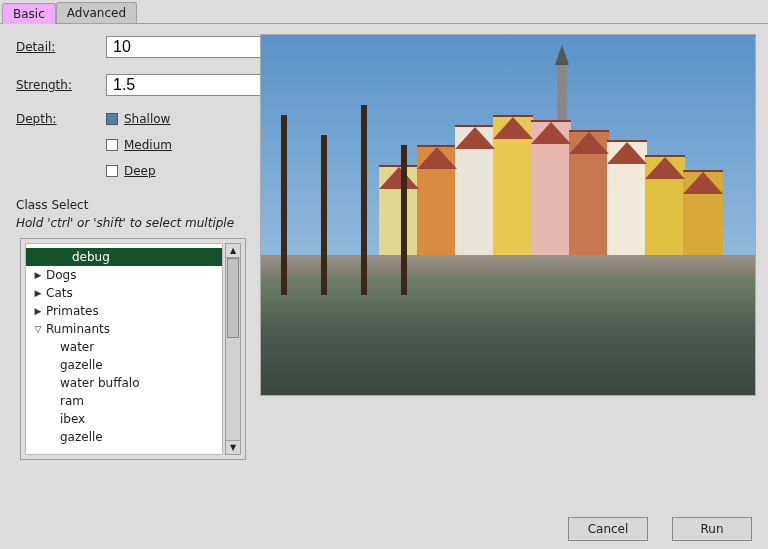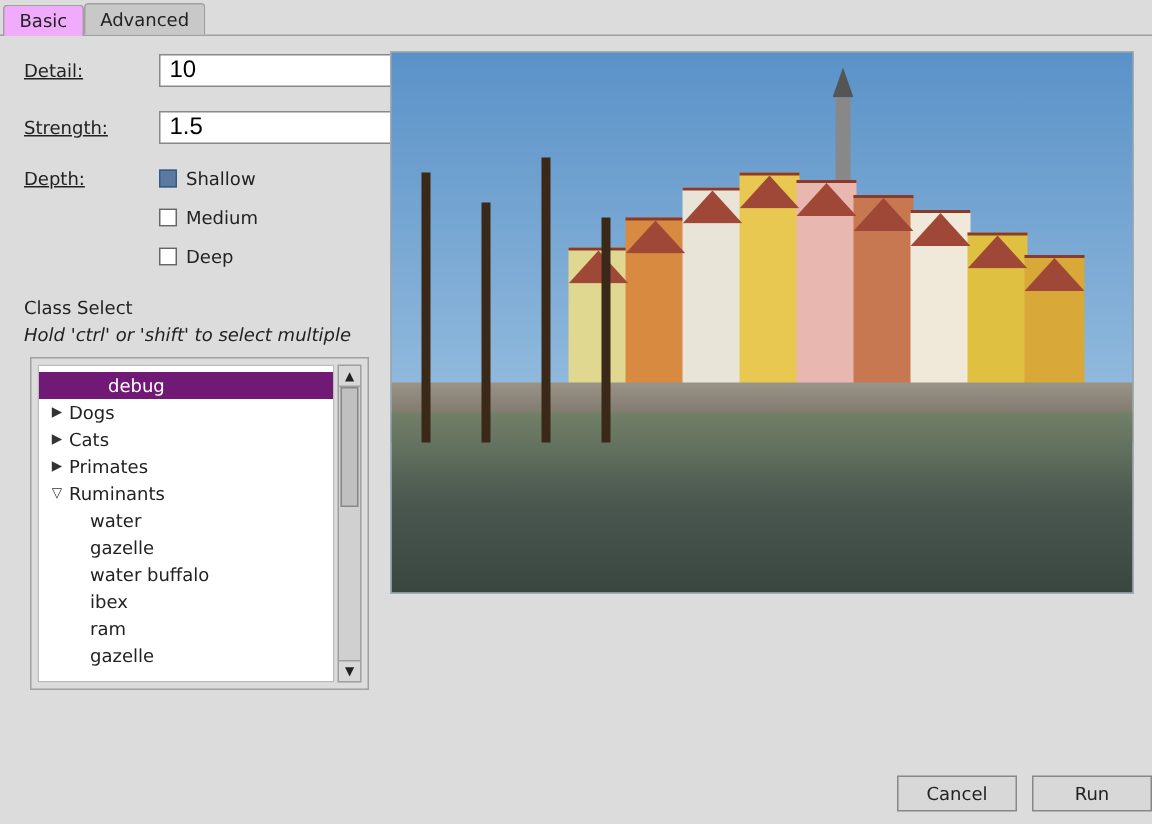--- a/index.html
+++ b/index.html
@@ -81,21 +81,21 @@
   align-items: center;
   justify-content: center;
   font-size: 7px;
   line-height: 1;
   cursor: pointer;
 }
 .depth-group {
   display: flex;
   align-items: flex-start;
 }
-.depth-options { display: flex; flex-direction: column; gap: 12px; }
+.depth-options { display: flex; flex-direction: column; gap: 12px; text-decoration: underline; }
 .checkbox-row { display: flex; align-items: center; gap: 6px; }
 .cbox {
   width: 12px; height: 12px;
   border: 1px solid #666;
   background: #fff;
   display: inline-block;
 }
 .cbox.checked { background: #5a7aa0; border-color: #3a5a80; }
 .section-title { margin-top: 20px; margin-bottom: 4px; }
 .section-hint { font-style: italic; margin-bottom: 8px; }
@@ -134,21 +134,21 @@
 .vscroll .thumb {
   position: absolute; left: 1px; right: 1px; top: 0; height: 80px;
   background: #c0c0c0; border: 1px solid #888;
 }
 .tree-item {
   display: flex; align-items: center;
   padding: 2px 6px 2px 6px;
   white-space: nowrap;
   cursor: pointer;
 }
-.tree-item.selected { background: #701a75; color: #fff; padding-left: 32px; }
+.tree-item.selected { background: #14532d; color: #fff; padding-left: 32px; }
 .tree-toggle {
   width: 12px; font-size: 9px; color: #333;
   display: inline-flex; justify-content: center;
 }
 .tree-label { padding-left: 2px; }
 .tree-children { padding-left: 26px; }
 .preview {
   width: 496px; height: 362px;
   border: 1px solid #aaa;
   background: #6aa0d0;
@@ -171,24 +171,24 @@
 .bld6 { height: 135px; background: #c87850; }
 .bld7 { height: 125px; background: #f0e8d8; }
 .bld8 { height: 110px; background: #e0c040; }
 .bld9 { height: 95px; background: #d8a838; }
 .tower { position:absolute; left: 296px; bottom: 260px; width: 10px; height: 70px; background: #888; }
 .spire { position:absolute; left: 294px; bottom: 330px; width: 14px; height: 20px; background: #555; clip-path: polygon(50% 0, 100% 100%, 0 100%); }
 .tree-shapes { position:absolute; left:0; bottom:100px; width: 180px; height: 200px; }
 .trunk { width: 6px; background: #3a2818; position:absolute; bottom:0; }
 .footer {
   position: absolute;
-  right: 0;
+  right: 16px;
   bottom: 8px;
   display: flex;
-  gap: 10px;
+  gap: 24px;
 }
 .btn {
   width: 80px;
   padding: 4px 0;
   text-align: center;
   border: 1px solid #888;
   background: #d8d8d8;
   cursor: pointer;
 }
 </style>
@@ -272,24 +272,24 @@
           <div class="tree-item">
               <span class="tree-label">water</span>
             </div>
           <div class="tree-item">
               <span class="tree-label">gazelle</span>
             </div>
           <div class="tree-item">
               <span class="tree-label">water buffalo</span>
             </div>
           <div class="tree-item">
+              <span class="tree-label">ram</span>
+            </div>
+          <div class="tree-item">
               <span class="tree-label">ibex</span>
-            </div>
-          <div class="tree-item">
-              <span class="tree-label">ram</span>
             </div>
           <div class="tree-item">
               <span class="tree-label">gazelle</span>
             </div>
         </div>
       </div>
       <div class="vscroll">
         <div class="arrow">▲</div>
         <div class="track">
           <div class="thumb"></div>

